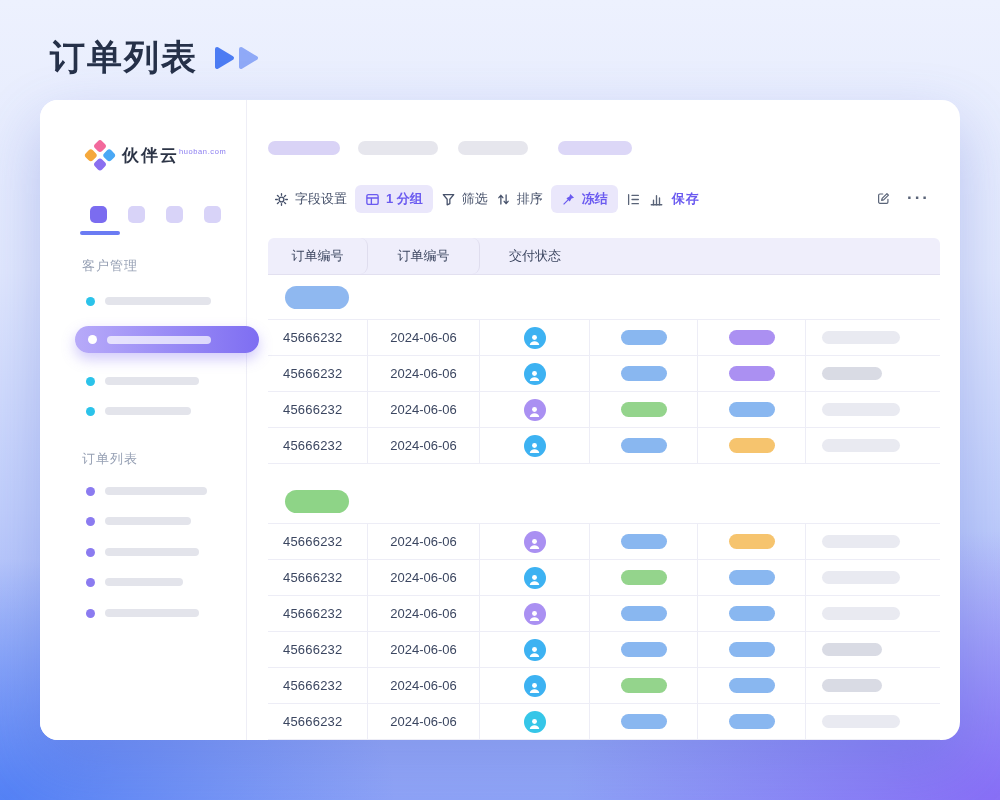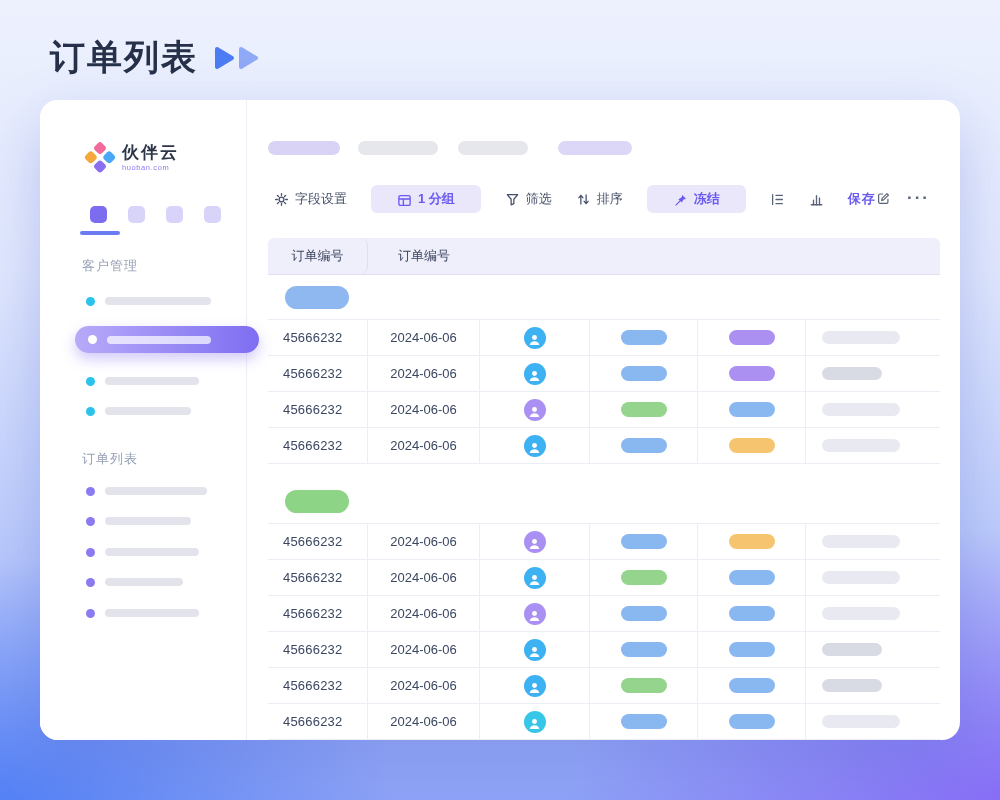--- a/index.html
+++ b/index.html
@@ -16,21 +16,21 @@
   .card{position:absolute;left:40px;top:100px;width:920px;height:640px;background:#fff;
     border-radius:18px;box-shadow:0 24px 60px rgba(80,100,210,.30);}
   
   .sidebar{position:absolute;left:0;top:0;bottom:0;width:206px;background:#fff;
     border-right:1px solid #eeeef6;border-radius:18px 0 0 18px;}
   .logo{position:absolute;left:48px;top:44px;display:flex;align-items:center;gap:10px;}
   .logo-mark{width:24px;height:24px;display:grid;grid-template-columns:10px 10px;grid-template-rows:10px 10px;
     gap:3px;transform:rotate(45deg);}
   .logo-mark i{border-radius:3px;display:block;}
   .d1{background:#f2699c;}.d2{background:#4aa8f5;}.d3{background:#f5a83c;}.d4{background:#8a6ff0;}
-  .logo-text{display:flex;flex-direction:column;line-height:1.1;}
+  .logo-text{display:flex;flex-direction:row;line-height:1.1;}
   .logo-text b{font-size:17px;color:#2c3446;letter-spacing:2px;}
   .logo-text small{font-size:7.5px;color:#8a7cf0;letter-spacing:.6px;margin-top:1px;}
   .tabs{position:absolute;left:50px;top:106px;display:flex;gap:21px;}
   .tab{width:17px;height:17px;border-radius:5px;background:#d8d3f8;cursor:pointer;}
   .tab.active{background:#7b6cf0;}
   .tab-underline{position:absolute;left:40px;top:131px;width:40px;height:4px;border-radius:2px;background:#6b7bf3;}
   .sec{position:absolute;left:42px;font-size:13px;color:#96a0b4;letter-spacing:1px;}
   .nav-item{position:absolute;left:46px;display:flex;align-items:center;gap:10px;height:16px;cursor:pointer;}
   .dot{width:9px;height:9px;border-radius:50%;flex:none;}
   .dot.cyan{background:#2bc3ea;}
@@ -41,25 +41,25 @@
   .nav-selected{position:absolute;left:35px;top:226px;width:184px;height:27px;border-radius:14px;
     background:linear-gradient(90deg,#b7aaf9,#7e6ef2);display:flex;align-items:center;gap:10px;
     padding-left:13px;box-sizing:border-box;z-index:5;cursor:pointer;box-shadow:0 6px 14px rgba(120,100,240,.35);}
   
   .main{position:absolute;left:206px;top:0;right:0;bottom:0;}
   .ph{position:absolute;top:41px;height:14px;border-radius:7px;}
   .ph.p1{left:22px;width:72px;background:#d9d3f6;}
   .ph.p2{left:112px;width:80px;background:#e6e6ed;}
   .ph.p3{left:212px;width:70px;background:#e6e6ed;}
   .ph.p4{left:312px;width:74px;background:#dcd7f7;}
-  .toolbar{position:absolute;left:28px;top:84px;height:30px;display:flex;align-items:center;gap:24px;}
+  .toolbar{position:absolute;left:28px;top:84px;height:30px;display:flex;align-items:center;gap:8px;}
   .toolbar-right{position:absolute;right:30px;top:88px;display:flex;align-items:center;gap:16px;}
   button{background:none;border:none;padding:0;font:inherit;cursor:pointer;}
   .tb-item{display:flex;align-items:center;gap:6px;font-size:13px;color:#46516a;}
-  .tb-item.chip{background:#eae7fb;color:#6a5af0;padding:5px 26px;border-radius:6px;font-weight:600;align-items:flex-end;}
+  .tb-item.chip{background:#eae7fb;color:#6a5af0;padding:5px 10px;border-radius:6px;font-weight:600;}
   .tb-item.save{color:#6a5af0;font-weight:700;letter-spacing:1px;}
   .tb-icon{display:flex;align-items:center;color:#5a6478;}
   .tb-icon.more{font-size:17px;font-weight:700;letter-spacing:2px;color:#5a6478;}
   .ic{width:15px;height:15px;flex:none;}
   
   .table{position:absolute;left:22px;top:138px;width:672px;--cols:100px 112px 110px 108px 108px 134px;}
   .thead{display:grid;grid-template-columns:var(--cols);height:36px;background:#efeefb;
     border-radius:6px 6px 0 0;border-bottom:1px solid #e2e0f0;}
   .th{display:flex;align-items:center;justify-content:center;font-size:13px;color:#3c4660;border-radius:8px;}
   .th:not(:last-child){border-right:1px solid #dfddee;}
@@ -240,20 +240,21 @@
             </g>
           </svg>
         </button>
         <button class="tb-icon more">···</button>
       </div>
 
       <div class="table">
         <div class="thead">
             <div class="th">订单编号</div>
             <div class="th">订单编号</div>
+            <div class="th">交付状态</div>
           </div>
         <div class="tbody">
             <div class="group-row">
               <span class="group-pill" style="background:#8fb8f0"></span>
             </div>
             <div class="trow">
               <div class="td c-order">45666232</div>
               <div class="td c-mid">2024-06-06</div>
               <div class="td c-mid">
                 <span class="avatar" style="background:#3db2f2">

